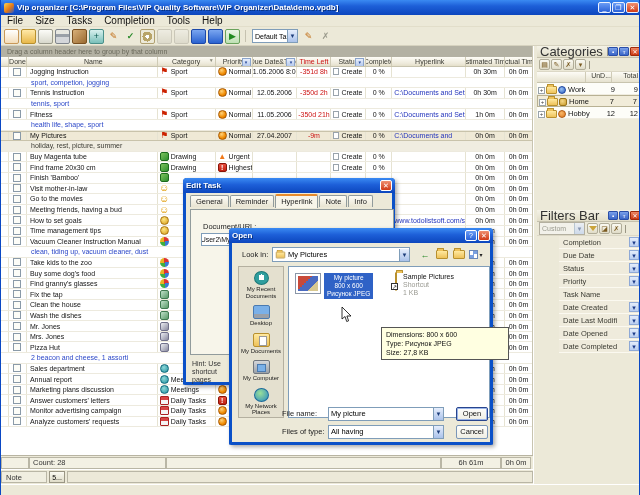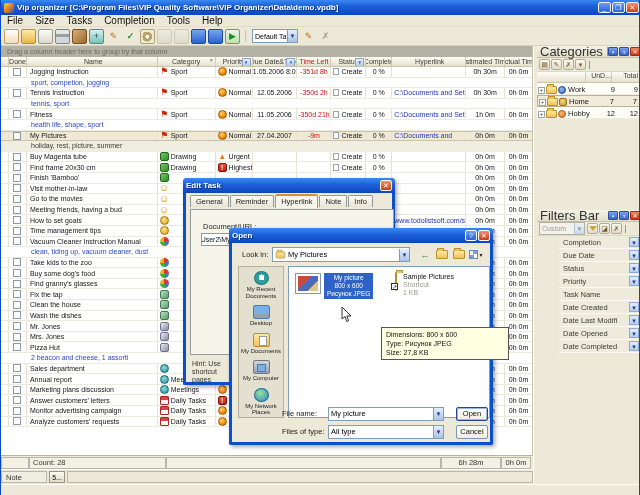--- a/index.html
+++ b/index.html
@@ -1255,21 +1255,21 @@
           </div>
 
         </div>
       </div>
   </div>
 
   <div class="countbar">
     <span class="ccell" style="width:28px;"></span>
     <span class="ccell" style="width:137px;">Count: 28</span>
     <span class="ccell" style="width:275px;"></span>
-    <span class="ccell" style="width:60px;justify-content:center;">6h 28m</span>
+    <span class="ccell" style="width:60px;justify-content:center;">6h 61m</span>
     <span class="ccell" style="width:30px;justify-content:center;">0h 0m</span>
   </div>
   <div class="notebar">
     <span class="notecell" style="width:46px;">Note</span>
     <span class="notebtn">5...</span>
     <span class="notecell" style="flex:1;margin-left:2px;background:#ece9d8;"></span>
   </div>
   <div class="bottomstrip"></div>
 
   <div class="splitter"></div>
@@ -1511,20 +1511,20 @@
       <span class="fn-label">File name:</span>
       <span class="fn-combo">
         <span class="val">My picture</span>
         <span class="dropbtn">▼</span>
       </span>
       <span class="xpbtn default">Open</span>
     </div>
     <div class="fnrow" style="top:196px;">
       <span class="fn-label">Files of type:</span>
       <span class="fn-combo">
-        <span class="val">All type</span>
+        <span class="val">All having</span>
         <span class="dropbtn">▼</span>
       </span>
       <span class="xpbtn">Cancel</span>
     </div>
   </div>
 
 </div>
 
 </body></html>

